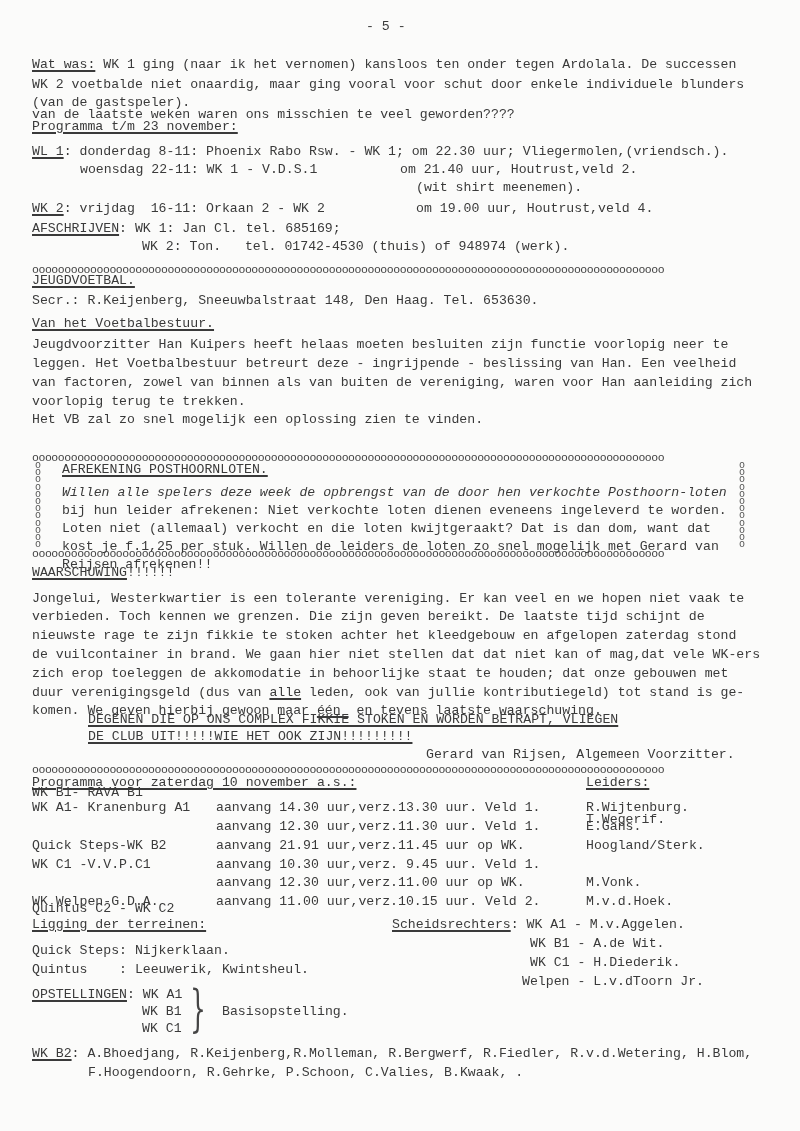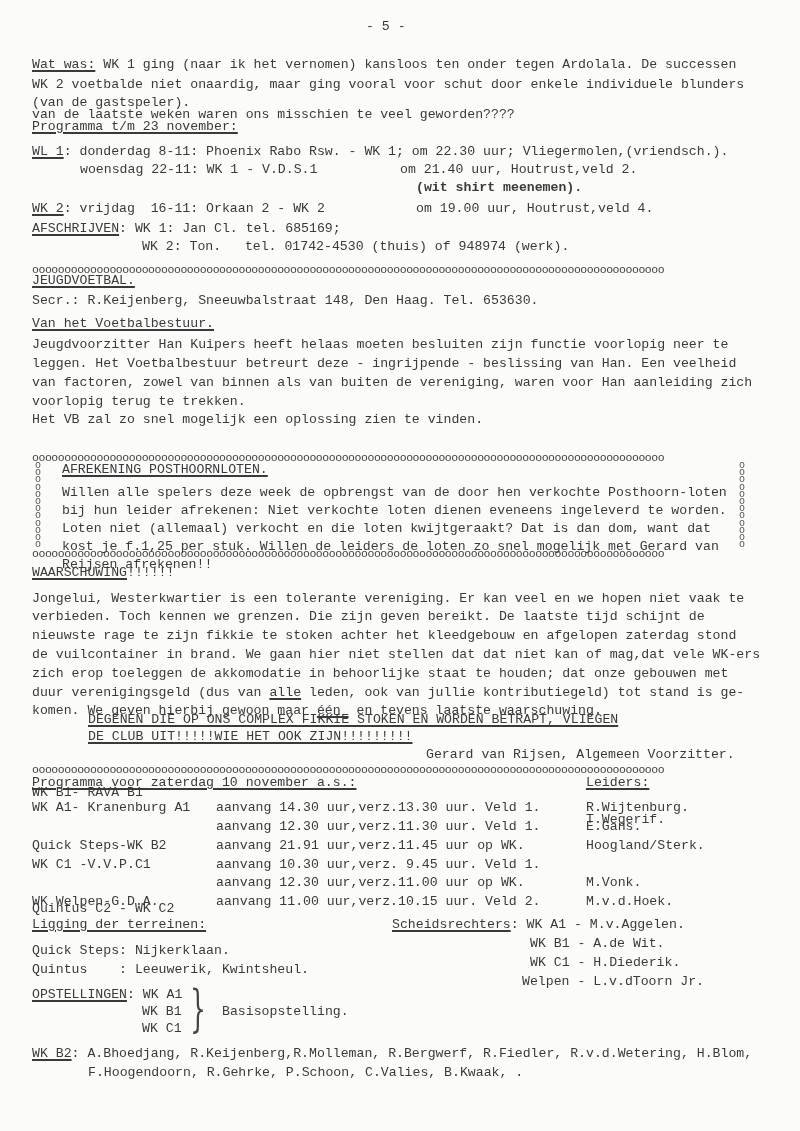--- a/index.html
+++ b/index.html
@@ -27,21 +27,21 @@
   <div class="ab" style="left:32px;top:58px;margin-top:48px;">van de laatste weken waren ons misschien te veel geworden????</div>
   <div class="ab" style="left:32px;top:76px;">WK 2 voetbalde niet onaardig, maar ging vooral voor schut door enkele individuele blunders</div>
   <div class="ab" style="left:32px;top:94px;">(van de gastspeler).</div>
 </div>
 
 <div>
   <div class="ab u" style="left:32px;top:118px;">Programma t/m 23 november:</div>
   <div class="ab" style="left:32px;top:143px;"><span class="u">WL 1</span><span>: donderdag 8-11: Phoenix Rabo Rsw. - WK 1; om 22.30 uur; Vliegermolen,(vriendsch.).</span></div>
   <div class="ab" style="left:80px;top:161px;">woensdag 22-11: WK 1 - V.D.S.1</div>
   <div class="ab" style="left:400px;top:161px;">om 21.40 uur, Houtrust,veld 2.</div>
-  <div class="ab" style="left:416px;top:179px;font-weight:bold;">(wit shirt meenemen).</div>
+  <div class="ab" style="left:416px;top:179px;">(wit shirt meenemen).</div>
   <div class="ab" style="left:32px;top:200px;text-align:right;"><span class="u">WK 2</span><span>: vrijdag  16-11: Orkaan 2 - WK 2</span></div>
   <div class="ab" style="left:416px;top:200px;">om 19.00 uur, Houtrust,veld 4.</div>
   <div class="ab" style="left:32px;top:220px;"><span class="u">AFSCHRIJVEN</span><span>: WK 1: Jan Cl. tel. 685169;</span></div>
   <div class="ab" style="left:142px;top:238px;">WK 2: Ton.   tel. 01742-4530 (thuis) of 948974 (werk).</div>
 </div>
 
 <div class="dots" style="top:264px;">oooooooooooooooooooooooooooooooooooooooooooooooooooooooooooooooooooooooooooooooooooooooooooooooooo</div>
 
 <div>
   <div class="ab u" style="left:32px;top:272px;">JEUGDVOETBAL.</div>
@@ -55,21 +55,21 @@
   <div class="ab" style="left:32px;top:374px;">van factoren, zowel van binnen als van buiten de vereniging, waren voor Han aanleiding zich</div>
   <div class="ab" style="left:32px;top:393px;">voorlopig terug te trekken.</div>
   <div class="ab" style="left:32px;top:411px;">Het VB zal zo snel mogelijk een oplossing zien te vinden.</div>
 </div>
 
 <div>
   <div class="dots" style="top:452px;">oooooooooooooooooooooooooooooooooooooooooooooooooooooooooooooooooooooooooooooooooooooooooooooooooo</div>
   <div class="vcol" style="left:34px;top:462px;height:86px;overflow:hidden;">oooooooooooooooooooooooooooooooooooooooooooooooooooooooooooooooooooooooooooooooooooooooooooooooooo</div>
   <div class="vcol" style="left:738px;top:462px;height:86px;overflow:hidden;">oooooooooooooooooooooooooooooooooooooooooooooooooooooooooooooooooooooooooooooooooooooooooooooooooo</div>
   <div class="ab u" style="left:62px;top:461px;">AFREKENING POSTHOORNLOTEN.</div>
-  <div class="ab" style="left:62px;top:484px;">Willen alle spelers deze week de opbrengst van de door hen verkochte Posthoorn-loten</div>
+  <div class="ab" style="left:62px;top:484px;font-style:italic;">Willen alle spelers deze week de opbrengst van de door hen verkochte Posthoorn-loten</div>
   <div class="ab" style="left:62px;top:502px;">bij hun leider afrekenen: Niet verkochte loten dienen eveneens ingeleverd te worden.</div>
   <div class="ab" style="left:62px;top:520px;">Loten niet (allemaal) verkocht en die loten kwijtgeraakt? Dat is dan dom, want dat</div>
   <div class="ab" style="left:62px;top:538px;">kost je f.1,25 per stuk. Willen de leiders de loten zo snel mogelijk met Gerard van</div>
   <div class="ab" style="left:62px;top:556px;">Reijsen afrekenen!!</div>
   <div class="dots" style="top:548px;">oooooooooooooooooooooooooooooooooooooooooooooooooooooooooooooooooooooooooooooooooooooooooooooooooo</div>
 </div>
 
 <div>
   <div class="ab" style="left:32px;top:564px;"><span class="u">WAARSCHUWING</span><span>!!!!!!</span></div>
   <div class="ab" style="left:32px;top:590px;">Jongelui, Westerkwartier is een tolerante vereniging. Er kan veel en we hopen niet vaak te</div>

